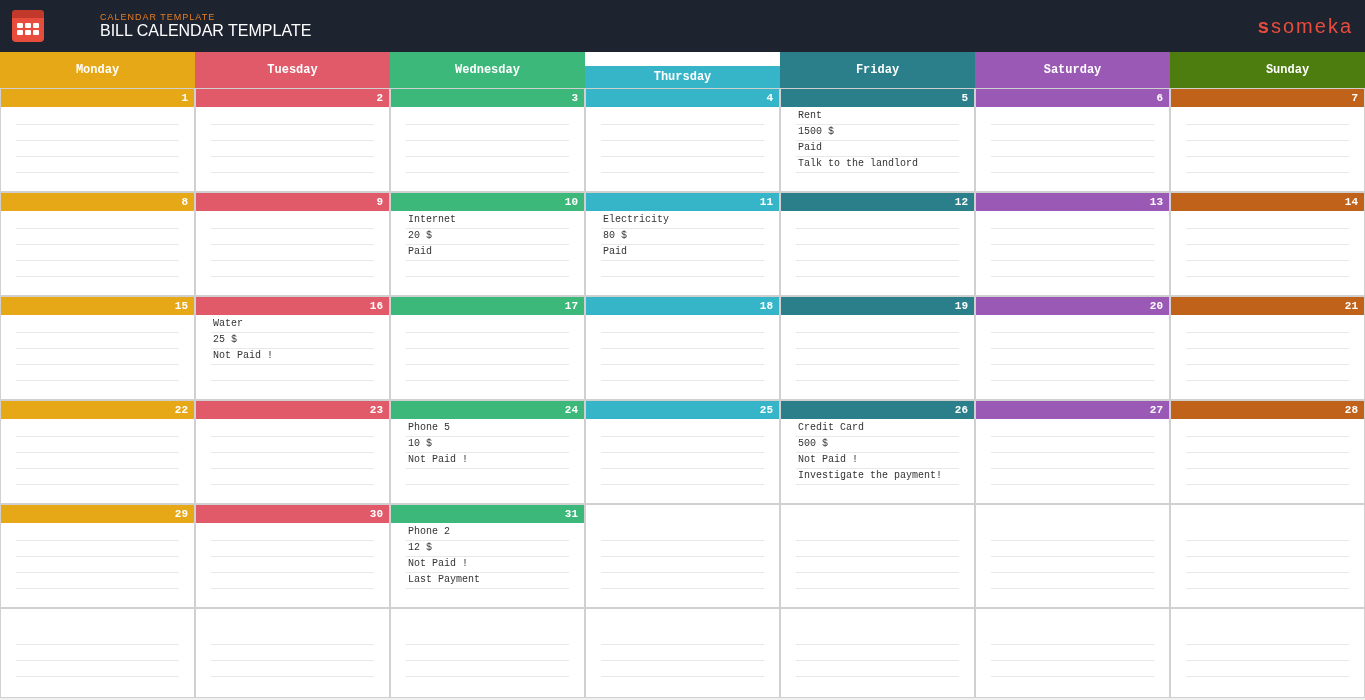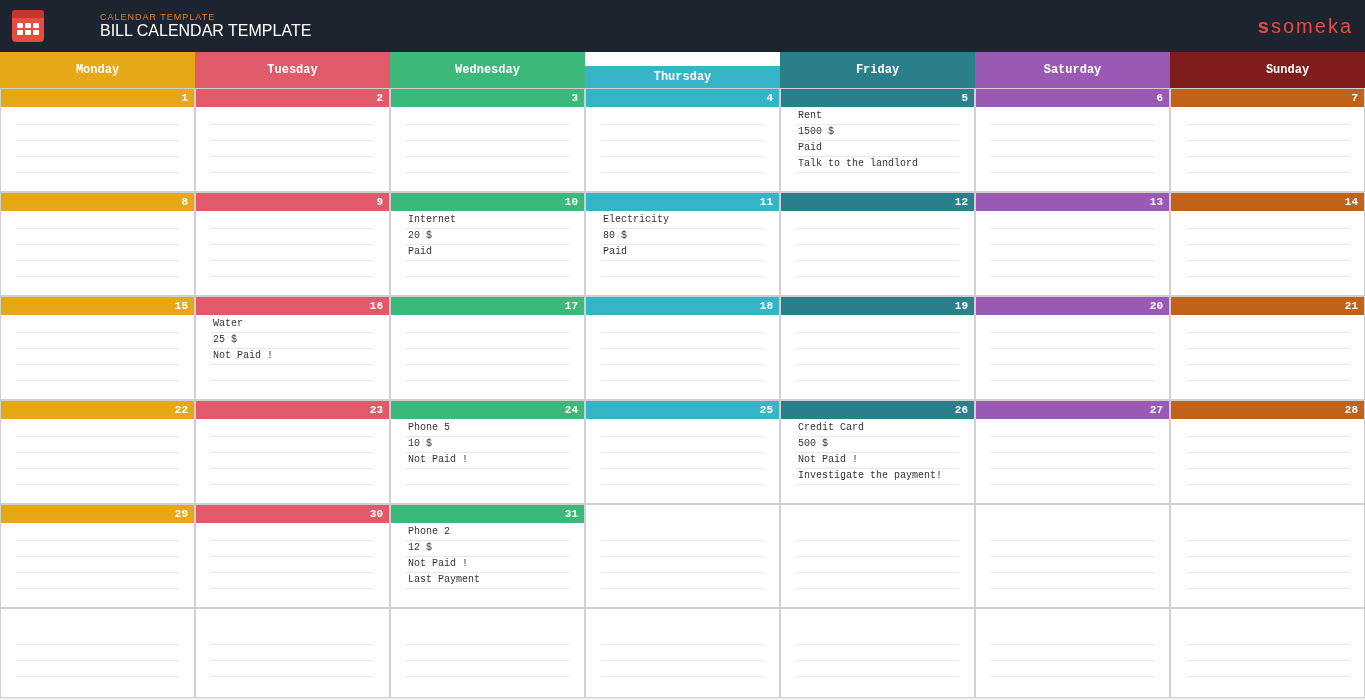--- a/index.html
+++ b/index.html
@@ -54,21 +54,21 @@
     .day-header {
       display: flex; align-items: center; justify-content: center;
       color: white; font-weight: bold; font-size: 12px;
     }
     .day-header.monday { background: #e6a817; }
     .day-header.tuesday { background: #e05a6a; }
     .day-header.wednesday { background: #3cb87a; }
     .day-header.thursday { background: #36b5c9; margin-top: 14px; }
     .day-header.friday { background: #2a7f8a; }
     .day-header.saturday { background: #9b59b6; }
-    .day-header.sunday { background: #7f1d1d; padding-left: 40px; }
+    .day-header.sunday { background: #4d7c0f; padding-left: 40px; }
 
     
     .calendar-grid {
       display: grid;
       grid-template-columns: repeat(7, 1fr);
     }
 
     
     .cal-cell {
       border: 1px solid #d0d0d0;

